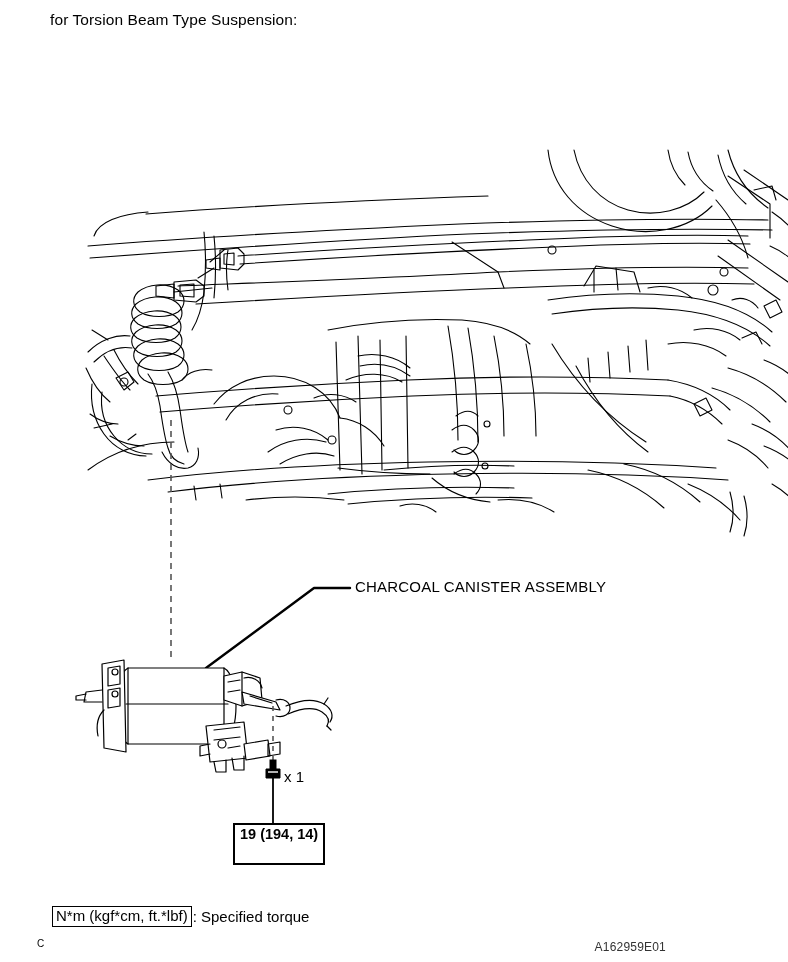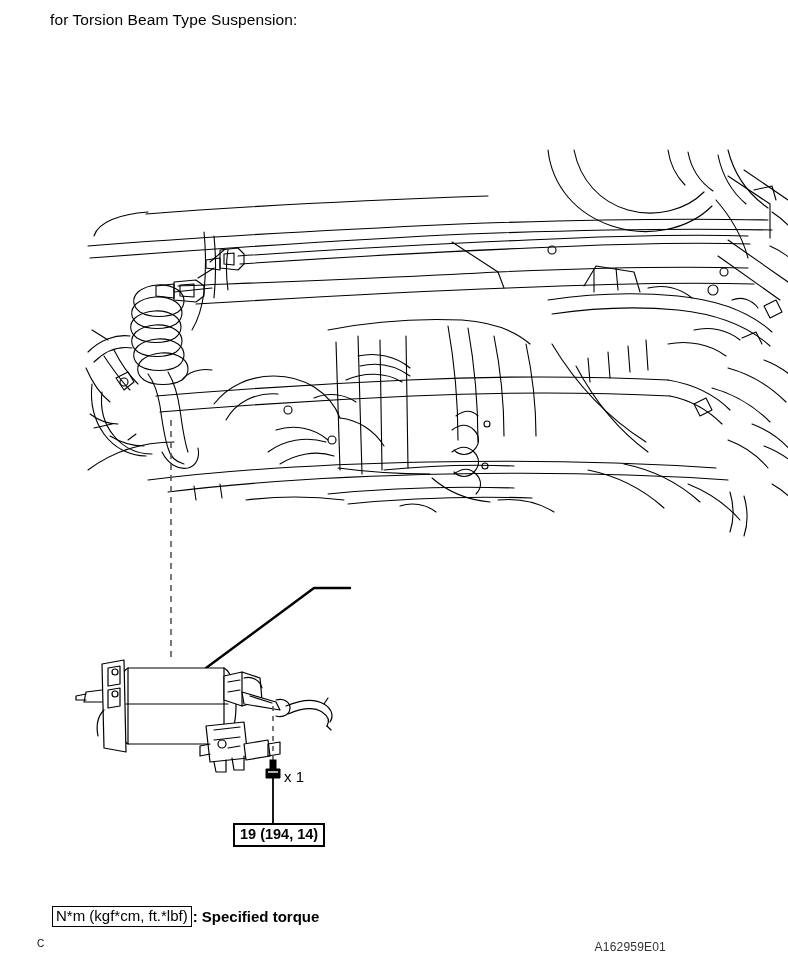--- a/index.html
+++ b/index.html
@@ -61,21 +61,21 @@
     top: 768px;
     font-size: 15px;
     white-space: nowrap;
   }
   
   .torque-box {
     position: absolute;
     left: 205px;
     top: 823px;
     border: 2px solid #000;
-    padding: 1px 5px 2px 5px;
+    padding: 1px 5px 20px 5px;
     font-size: 14.5px;
     font-weight: bold;
     line-height: 17px;
     background: #fff;
     white-space: nowrap;
     text-align: center;
   }
   
   .legend {
     position: absolute;
@@ -88,21 +88,20 @@
   .legend-box {
     border: 1.5px solid #000;
     padding: 0px 3px 1px 3px;
     font-size: 15px;
     line-height: 18px;
     background: #fff;
   }
   .legend-text {
     font-size: 15px;
     margin-left: 1px;
-    font-weight: bold;
   }
   
   .page-marker {
     position: absolute;
     left: 9px;
     top: 938px;
     font-size: 10px;
   }
   
   .figure-id {
@@ -336,20 +335,21 @@
       <g fill="#000" stroke="#000" stroke-width="1">
         <rect x="242" y="760" width="6" height="9"></rect>
         <path d="M238 769 L252 769 L252 778 L238 778 Z"></path>
         <path d="M240 772 L250 772" stroke="#fff" stroke-width="1.4"></path>
       </g>
 
       <line x1="245" y1="778" x2="245" y2="824" stroke="#000" stroke-width="1.8"></line>
     </svg>
   </div>
 
+  <div class="callout-label">CHARCOAL CANISTER ASSEMBLY</div>
 
   <div class="bolt-qty">x 1</div>
 
   <div class="torque-box">19 (194, 14)</div>
 
   <div class="legend">
     <span class="legend-box">N*m (kgf*cm, ft.*lbf)</span>
     <span class="legend-text">: Specified torque</span>
   </div>
 

